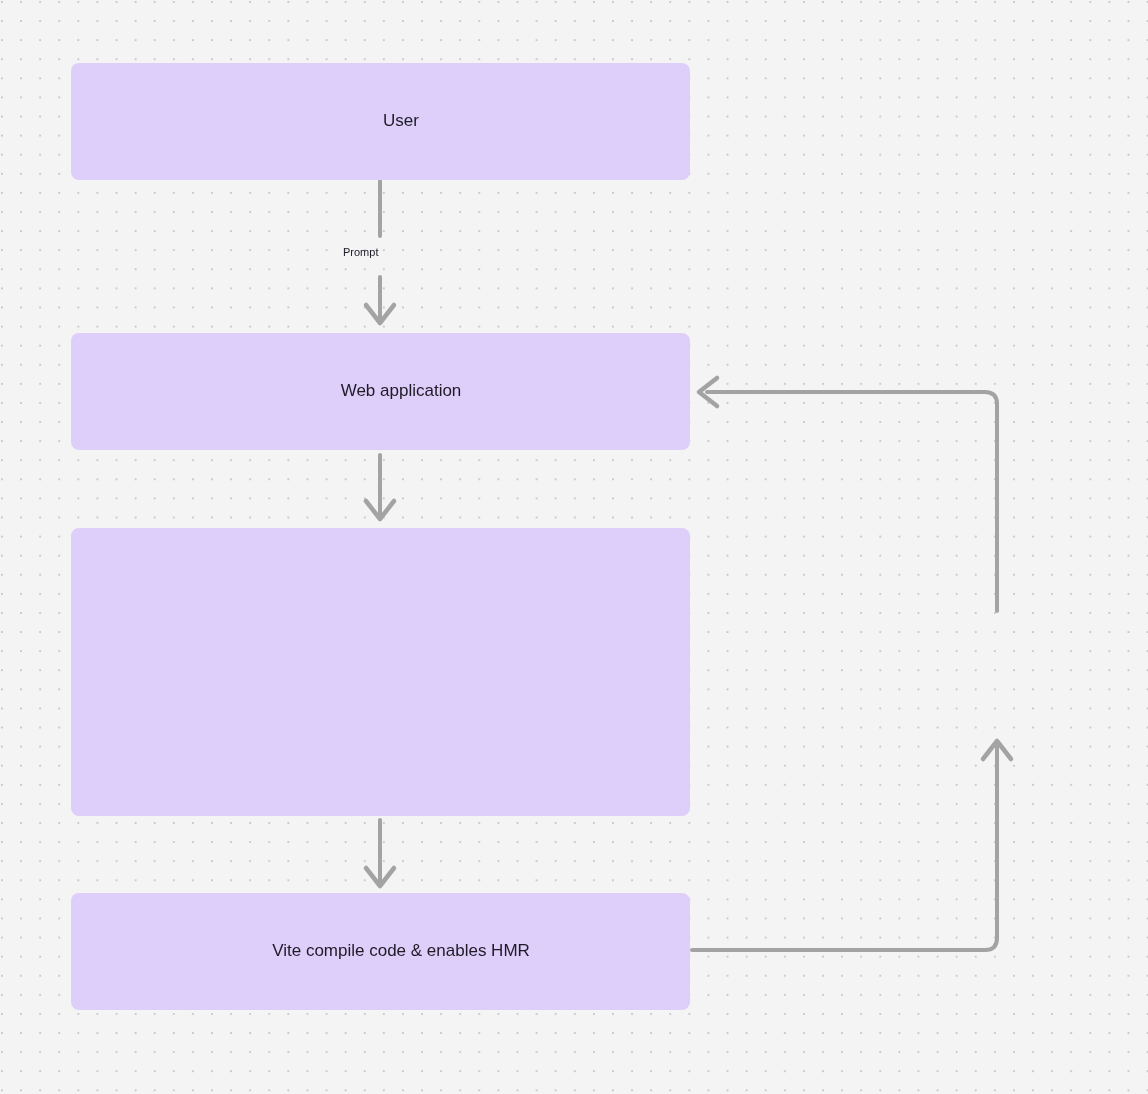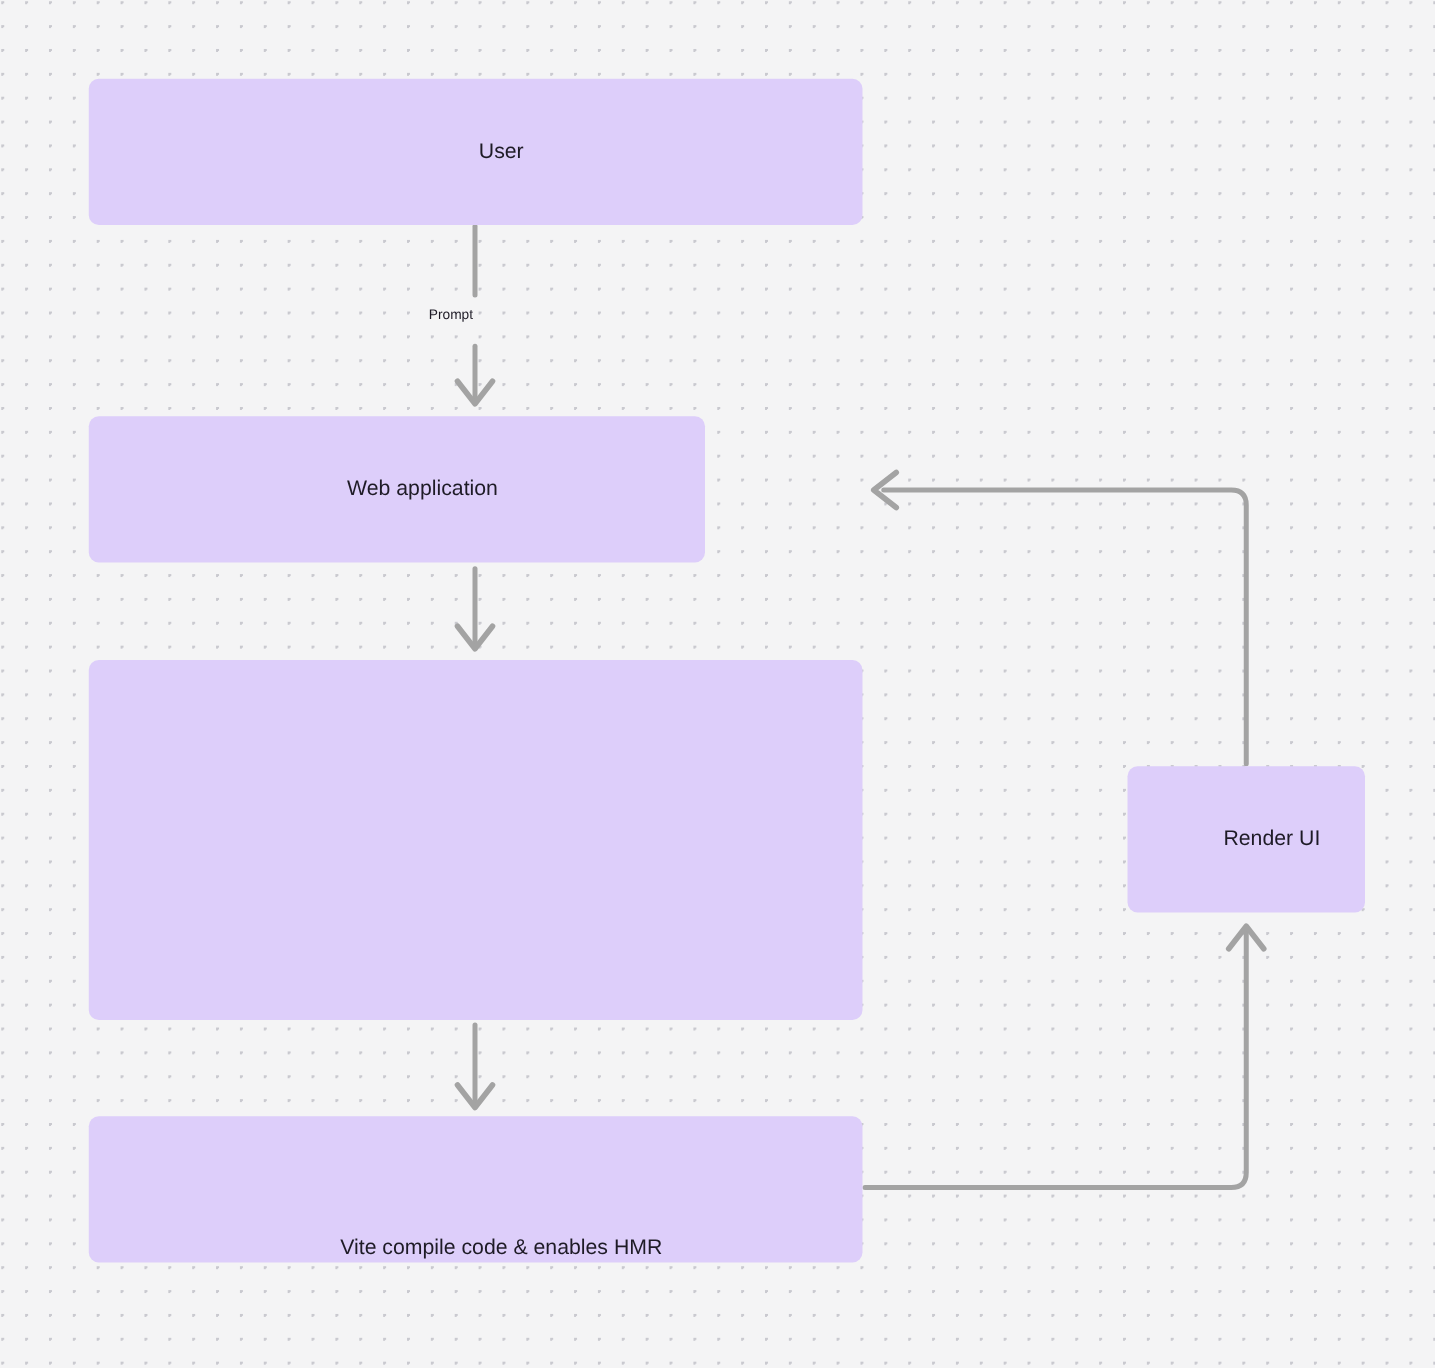--- a/index.html
+++ b/index.html
@@ -37,24 +37,24 @@
   }
 
   .node-light {
     background: #ddcefa;
     color: #1e1b26;
     font-size: 17px;
     line-height: 1.35;
   }
 
   #node-user        { left: 71px;  top: 63px;  width: 619px; height: 117px; }
-  #node-webapp      { left: 71px;  top: 333px; width: 493px; height: 117px; }
+  #node-webapp      { left: 71px;  top: 333px; width: 619px; height: 117px; }
   #node-components  { left: 71px;  top: 528px; width: 619px; height: 288px;
                       display: block; }
-  #node-vite        { left: 71px;  top: 893px; width: 619px; height: 117px; align-items: flex-end; }
+  #node-vite        { left: 71px;  top: 893px; width: 619px; height: 117px; }
   #node-render      { left: 902px; top: 613px; width: 190px; height: 117px; }
 
   .edge-svg {
     position: absolute;
     left: 0;
     top: 0;
     width: 1148px;
     height: 1094px;
     pointer-events: none;
   }
@@ -129,17 +129,14 @@
 
     
 
     
   </div>
 
   <div class="node node-light" id="node-vite">
     <span>Vite compile code &amp; enables HMR</span>
   </div>
 
-  <div class="node node-light" id="node-render">
-    <span>Render UI</span>
-  </div>
 
 </div>
 
 </body></html>

